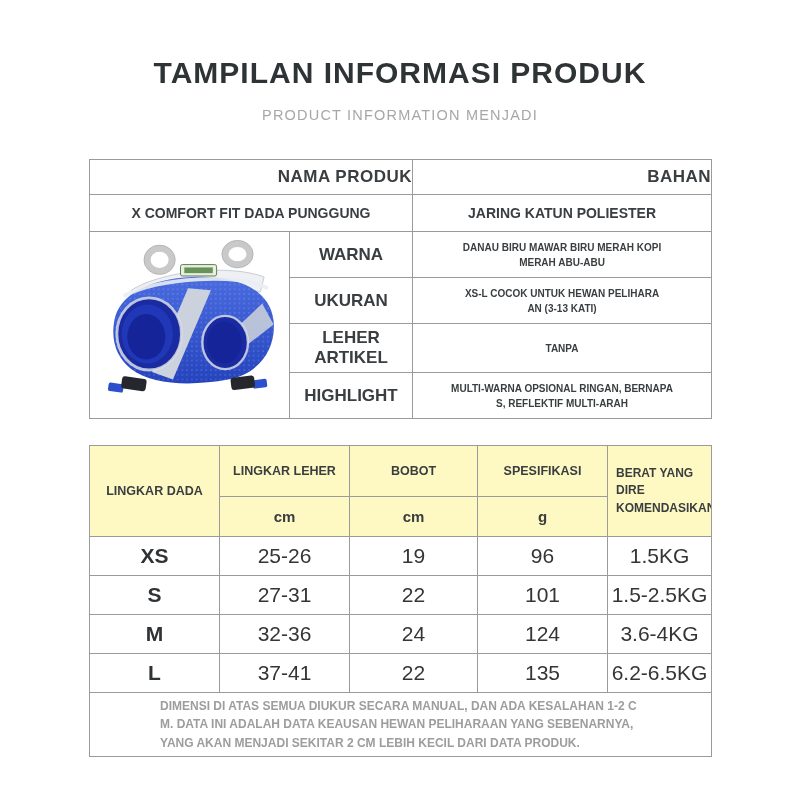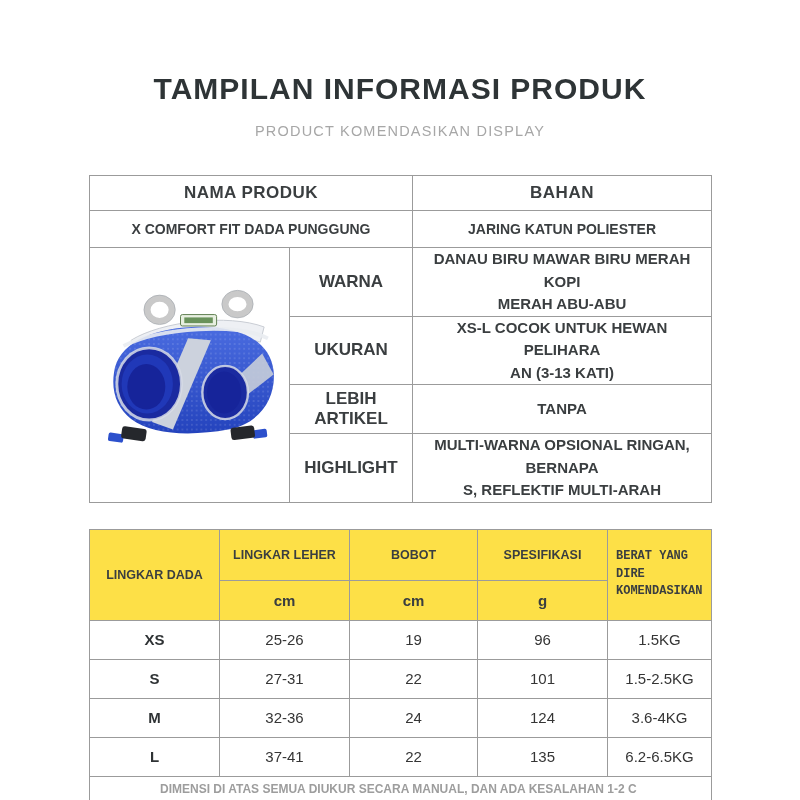--- a/index.html
+++ b/index.html
@@ -4,21 +4,21 @@
 <style>
   html, body { margin: 0; padding: 0; background: #ffffff; }
   .page {
     position: relative;
     width: 800px; height: 800px;
     background: #ffffff;
     font-family: "Liberation Sans", sans-serif;
     color: #3a3e40;
     overflow: hidden;
   }
-  header { padding-top: 72px; text-align: center; }
+  header { padding-top: 56px; text-align: center; }
   h1 {
     margin: 0;
     font-size: 30px;
     font-weight: bold;
     letter-spacing: 1px;
     color: #2e3436;
   }
   .subtitle {
     margin-top: 17px;
     font-size: 14.5px;
@@ -32,69 +32,68 @@
     width: 622px;
   }
   td, th {
     border: 1px solid #9b9b9b;
     text-align: center;
     vertical-align: middle;
     overflow: hidden;
     padding: 0;
   }
   
-  .t1 th.big { font-size: 17px; font-weight: bold; height: 34px; letter-spacing: .5px; }
+  .t1 th.big { font-size: 17px; font-weight: bold; height: 34px; letter-spacing: .5px; text-align: right; }
   .t1 .row2 td { font-size: 14px; font-weight: bold; height: 36px; }
   .t1 .attr-label { font-size: 17px; font-weight: bold; }
   .t1 .attr-value {
-    font-size: 15px; font-weight: bold;
+    font-size: 10px; font-weight: bold;
     line-height: 1.5; white-space: pre-line;
     padding: 0 8px;
   }
   .t1 .h45 { height: 45px; }
   .t1 .h48 { height: 48px; }
   .t1 .img-cell { background: #ffffff; }
   
   .t2 { margin-top: 26px; }
   .t2 th {
-    background: #fde047;
+    background: #fef9c3;
     font-size: 12.5px;
     font-weight: bold;
   }
   .t2 .hdr1 th { height: 50px; }
   .t2 .hdr2 th { height: 39px; font-size: 15px; }
   .t2 th.berat {
     text-align: left;
     padding: 0 4px 0 8px;
     font-size: 12px;
     line-height: 1.45;
     white-space: pre-line;
-    font-family: Liberation Mono, monospace;
-  }
-  .t2 td { font-size: 15px; font-weight: normal; height: 38px; color: #353535; }
+  }
+  .t2 td { font-size: 21px; font-weight: normal; height: 38px; color: #353535; }
   .t2 td.size { font-weight: bold; color: #2f3335; }
   .t2 td.note {
     height: 63px;
     text-align: left;
     padding: 0 10px 0 70px;
     font-size: 12px;
     font-weight: bold;
     color: #9d9d9d;
     line-height: 1.55;
     white-space: pre-line;
   }
 </style>
 </head>
 <body>
 
 <div class="page">
 
   <header>
     <h1>TAMPILAN INFORMASI PRODUK</h1>
-    <div class="subtitle">PRODUCT KOMENDASIKAN DISPLAY</div>
+    <div class="subtitle">PRODUCT INFORMATION MENJADI</div>
   </header>
 
   <div class="tables">
 
     <table class="t1">
       <colgroup>
           <col style="width:200px">
           <col style="width:123px">
           <col style="width:299px">
         </colgroup>
@@ -162,21 +161,21 @@
         <td class="attr-label h45">WARNA</td>
         <td class="attr-value h45">DANAU BIRU MAWAR BIRU MERAH KOPI
 MERAH ABU-ABU</td>
       </tr>
       <tr>
         <td class="attr-label h45">UKURAN</td>
         <td class="attr-value h45">XS-L COCOK UNTUK HEWAN PELIHARA
 AN (3-13 KATI)</td>
       </tr>
       <tr>
-        <td class="attr-label h48">LEBIH ARTIKEL</td>
+        <td class="attr-label h48">LEHER ARTIKEL</td>
         <td class="attr-value h48">TANPA</td>
       </tr>
       <tr>
         <td class="attr-label h45">HIGHLIGHT</td>
         <td class="attr-value h45">MULTI-WARNA OPSIONAL RINGAN, BERNAPA
 S, REFLEKTIF MULTI-ARAH</td>
       </tr>
     </tbody>
       </table>
 

